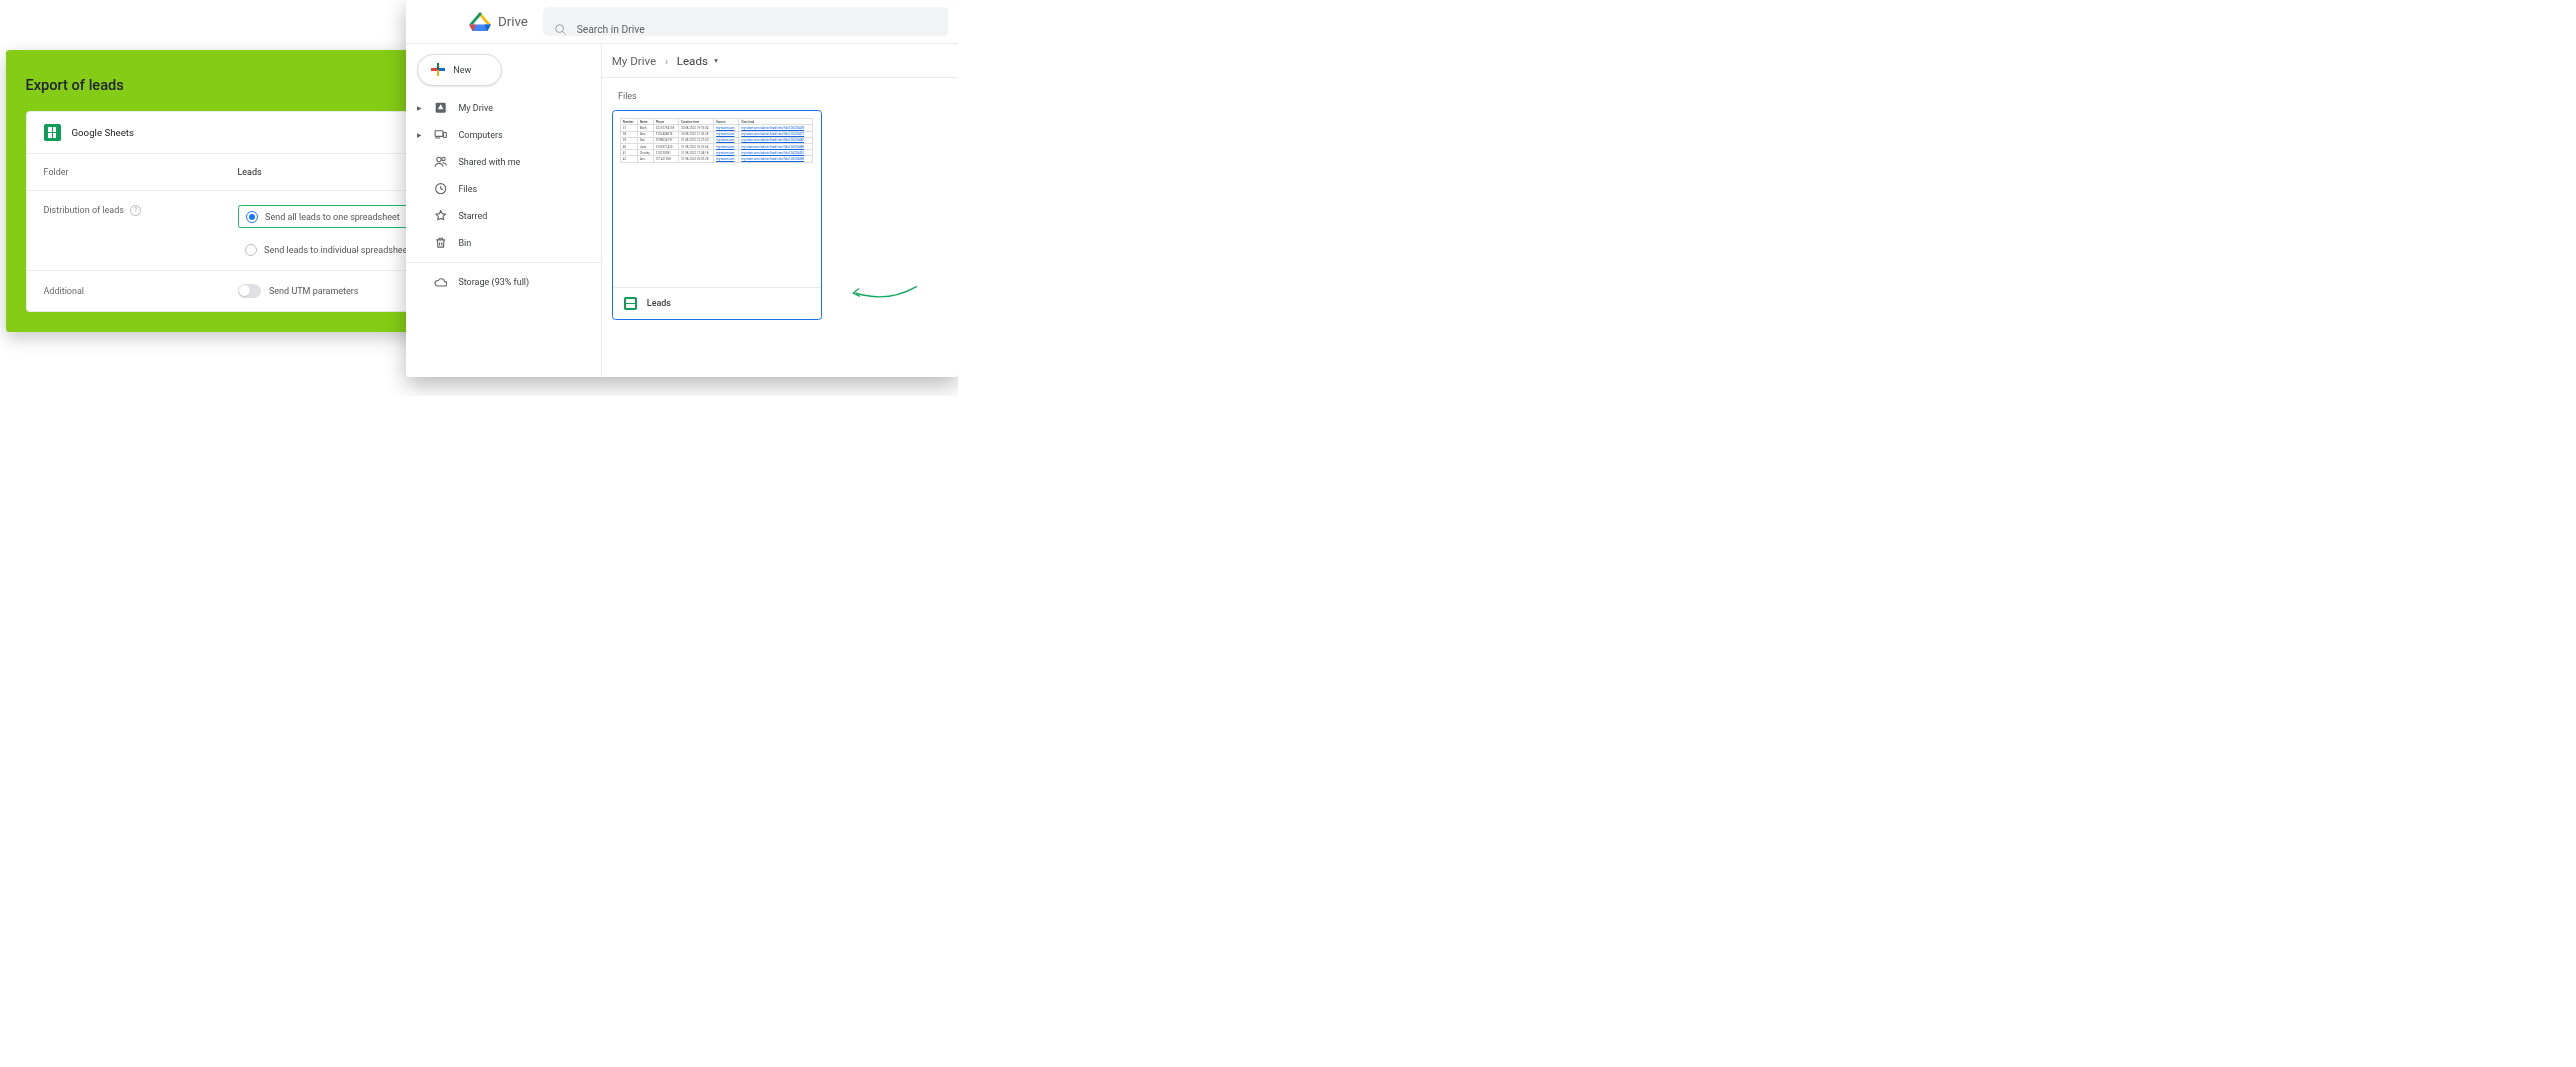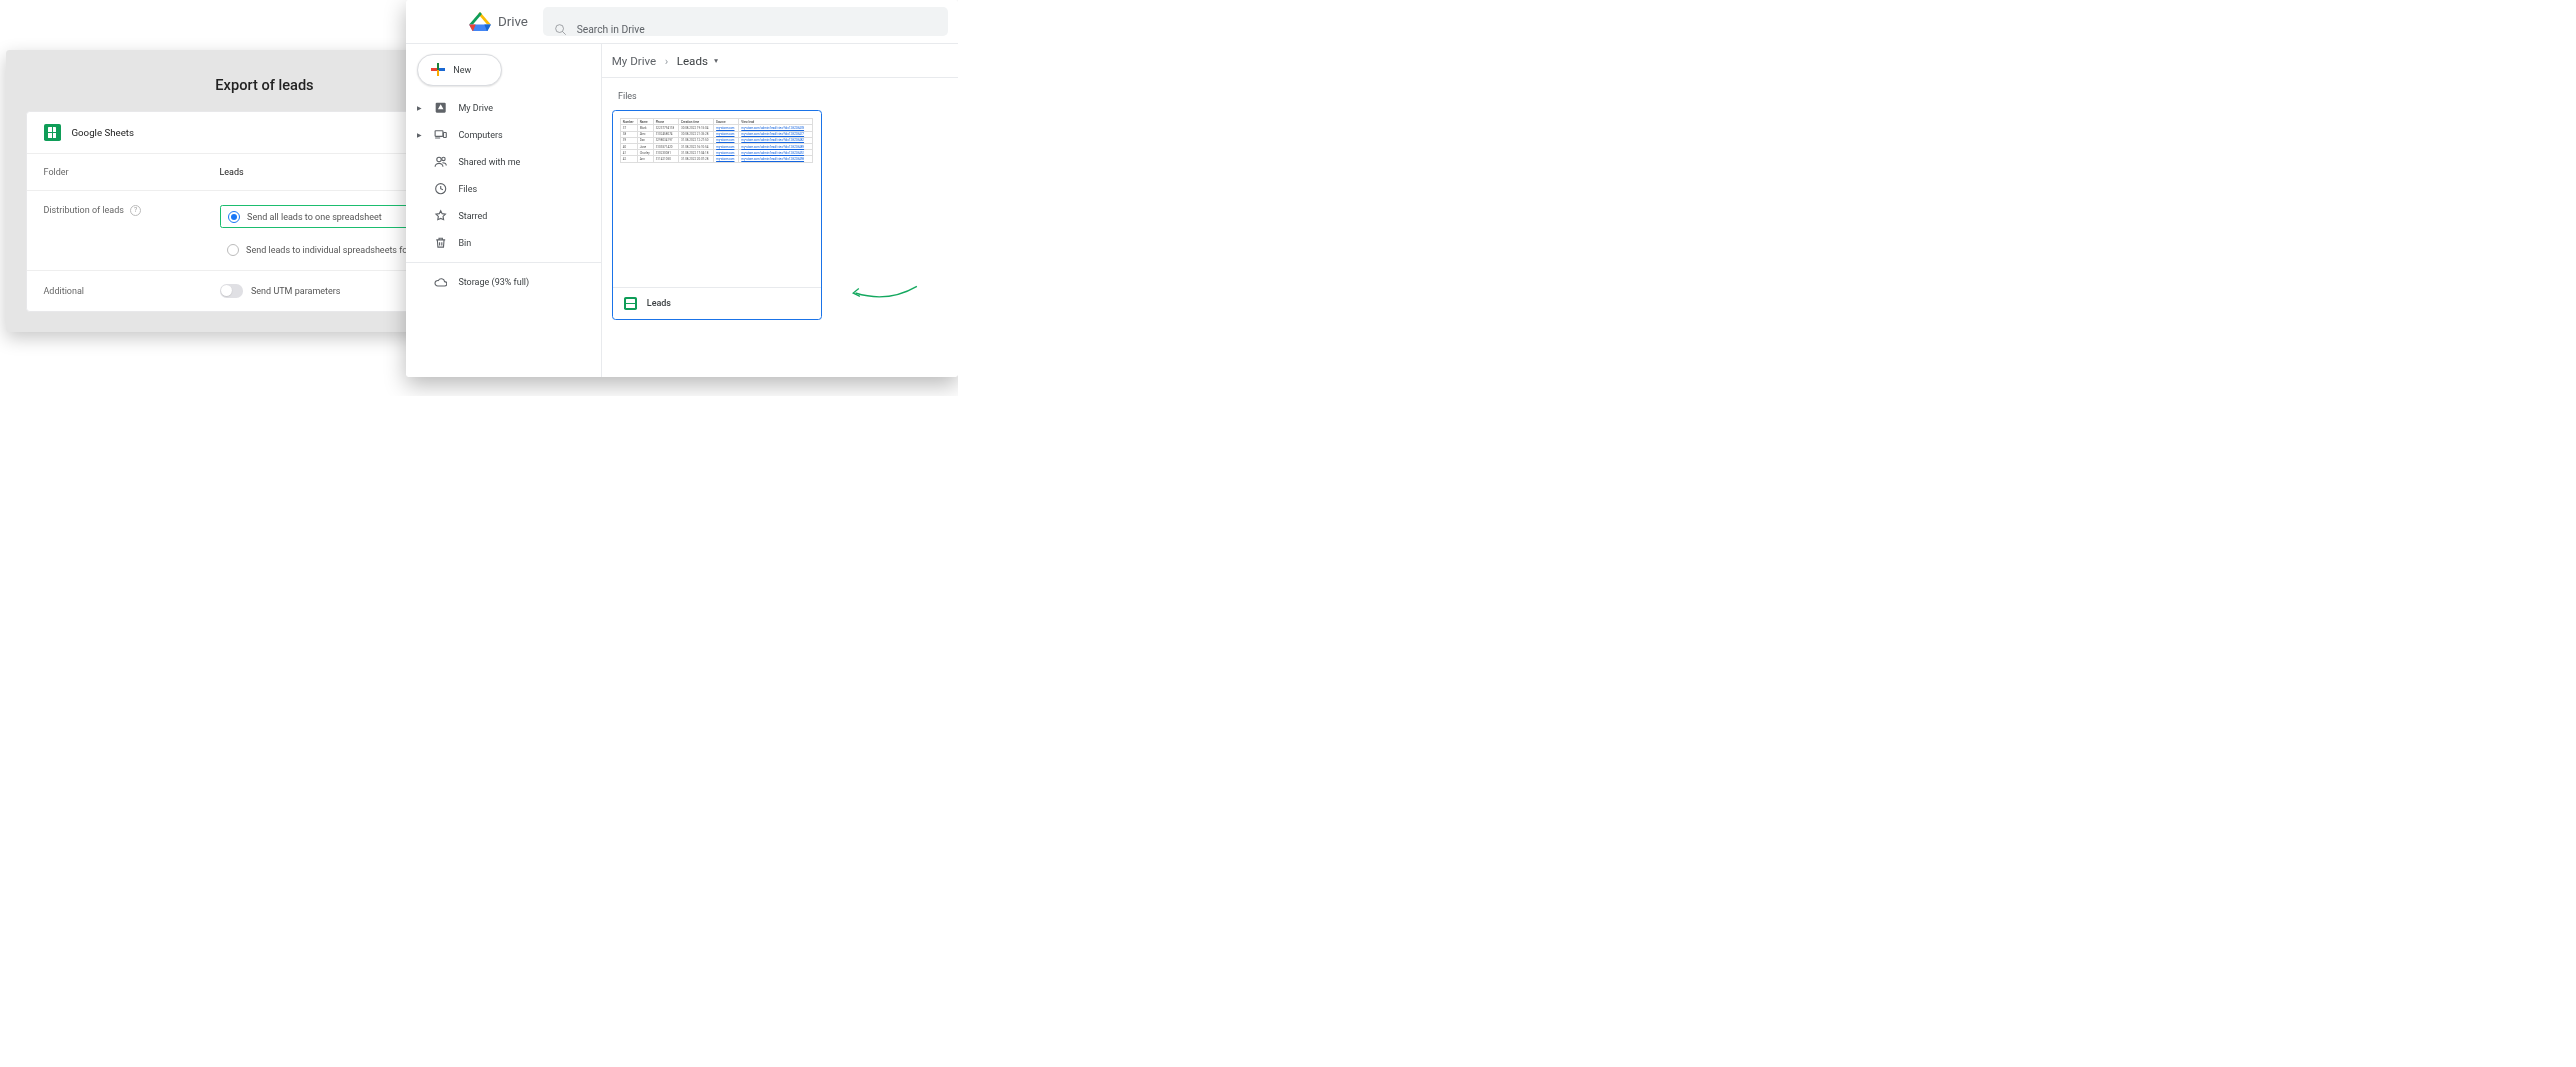--- a/index.html
+++ b/index.html
@@ -4,24 +4,23 @@
 <style>
 * { margin: 0; padding: 0; box-sizing: border-box; font-family: -apple-system, BlinkMacSystemFont, 'Segoe UI', Roboto, Arial, sans-serif; }
 body { background: #fff; width: 958px; height: 396px; position: relative; overflow: hidden; }
 
 
 .export-panel {
   position: absolute;
   left: 6px;
   top: 50px;
   width: 517px;
-  background: #e5e5e5;
+  background: #84cc16;
   border-radius: 3.6px;
   box-shadow: 0 6px 18px rgba(0,0,0,0.22);
-  text-align: center;
 }
 .export-title {
   font-size: 14.6px;
   font-weight: 500;
   color: #222;
   padding: 25.5px 19.5px 17px 19.5px;
 }
 .export-card {
   background: #fff;
   margin: 0 19.5px 19.5px 19.5px;
@@ -49,21 +48,21 @@
 
 .card-header-label { font-size: 9.7px; color: #222; }
 
 .form-row {
   display: flex; align-items: center;
   padding: 13.4px 17px;
   border-bottom: 0.6px solid #eee;
   font-size: 9px; color: #555;
 }
 .form-row:last-child { border-bottom: none; }
-.form-label { width: 176px; color: #666; display:flex; align-items:center; gap:6px; }
+.form-label { width: 194px; color: #666; display:flex; align-items:center; gap:6px; }
 .form-value { color: #222; }
 
 .help-badge {
   width: 11px; height: 11px; border:0.6px solid #bbb; border-radius:50%;
   display:inline-flex; align-items:center; justify-content:center;
   font-size:6.7px; color:#999;
 }
 
 .radio-group { display:flex; flex-direction:column; gap:16px; flex:1; }
 .radio-line { display:flex; align-items:center; gap:7.3px; }

